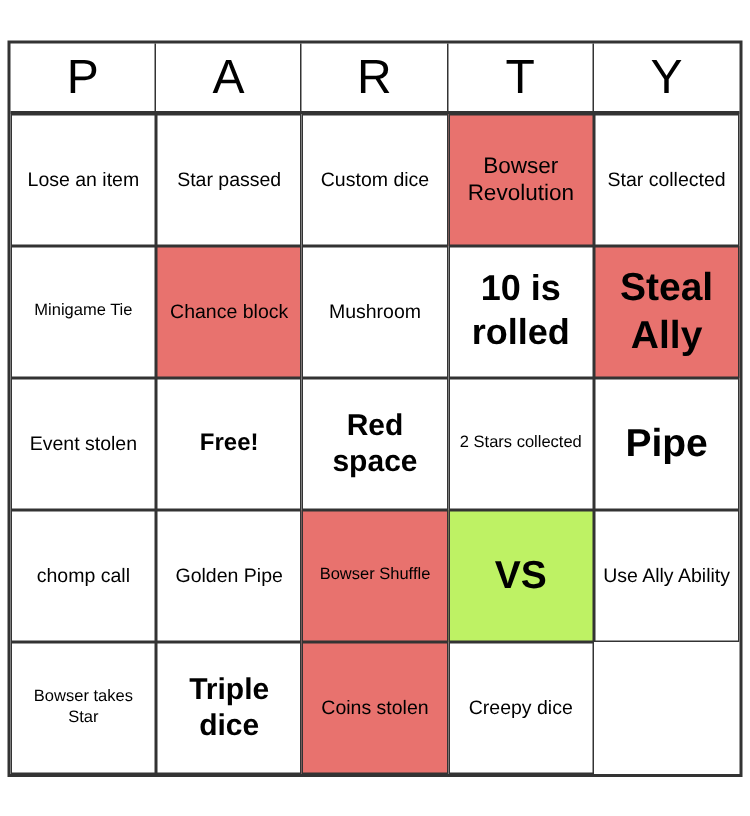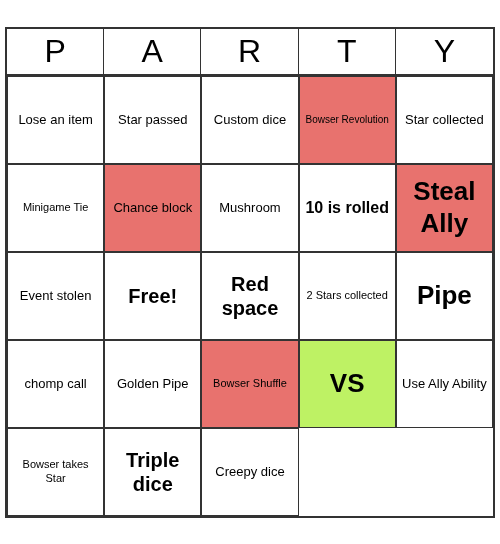--- a/index.html
+++ b/index.html
@@ -79,21 +79,21 @@
           <span style="font-size: 13px;">Star passed</span>
         </div>
       </div>
       <div class="cell bg-white">
         <div class="cell-inner">
           <span style="font-size: 13px;">Custom dice</span>
         </div>
       </div>
       <div class="cell bg-red">
         <div class="cell-inner">
-          <span style="font-size: 10px;">Bowser Revolution</span>
+          <span style="font-size: 15px;">Bowser Revolution</span>
         </div>
       </div>
       <div class="cell bg-white">
         <div class="cell-inner">
           <span style="font-size: 13px;">Star collected</span>
         </div>
       </div>
       <div class="cell bg-white">
         <div class="cell-inner">
           <span style="font-size: 11px;">Minigame Tie</span>
@@ -104,36 +104,36 @@
           <span style="font-size: 13px;">Chance block</span>
         </div>
       </div>
       <div class="cell bg-white">
         <div class="cell-inner">
           <span style="font-size: 13px;">Mushroom</span>
         </div>
       </div>
       <div class="cell bg-white">
         <div class="cell-inner">
-          <span style="font-size: 16px; font-weight: bold;">10 is rolled</span>
+          <span style="font-size: 24px; font-weight: bold;">10 is rolled</span>
         </div>
       </div>
       <div class="cell bg-red">
         <div class="cell-inner">
           <span style="font-size: 26px; font-weight: bold;">Steal Ally</span>
         </div>
       </div>
       <div class="cell bg-white">
         <div class="cell-inner">
           <span style="font-size: 13px;">Event stolen</span>
         </div>
       </div>
       <div class="cell bg-white">
         <div class="cell-inner">
-          <span style="font-size: 20px; font-weight: bold;">Free!</span>
+          <span style="font-size: 16px; font-weight: bold;">Free!</span>
         </div>
       </div>
       <div class="cell bg-white">
         <div class="cell-inner">
           <span style="font-size: 20px; font-weight: bold;">Red space</span>
         </div>
       </div>
       <div class="cell bg-white">
         <div class="cell-inner">
           <span style="font-size: 11px;">2 Stars collected</span>
@@ -172,19 +172,24 @@
       <div class="cell bg-white">
         <div class="cell-inner">
           <span style="font-size: 11px;">Bowser takes Star</span>
         </div>
       </div>
       <div class="cell bg-white">
         <div class="cell-inner">
           <span style="font-size: 20px; font-weight: bold;">Triple dice</span>
         </div>
       </div>
+      <div class="cell bg-red">
+        <div class="cell-inner">
+          <span style="font-size: 13px;">Coins stolen</span>
+        </div>
+      </div>
       <div class="cell bg-white">
         <div class="cell-inner">
           <span style="font-size: 13px;">Creepy dice</span>
         </div>
       </div>
     </div>
 </div>
 
 </body></html>

